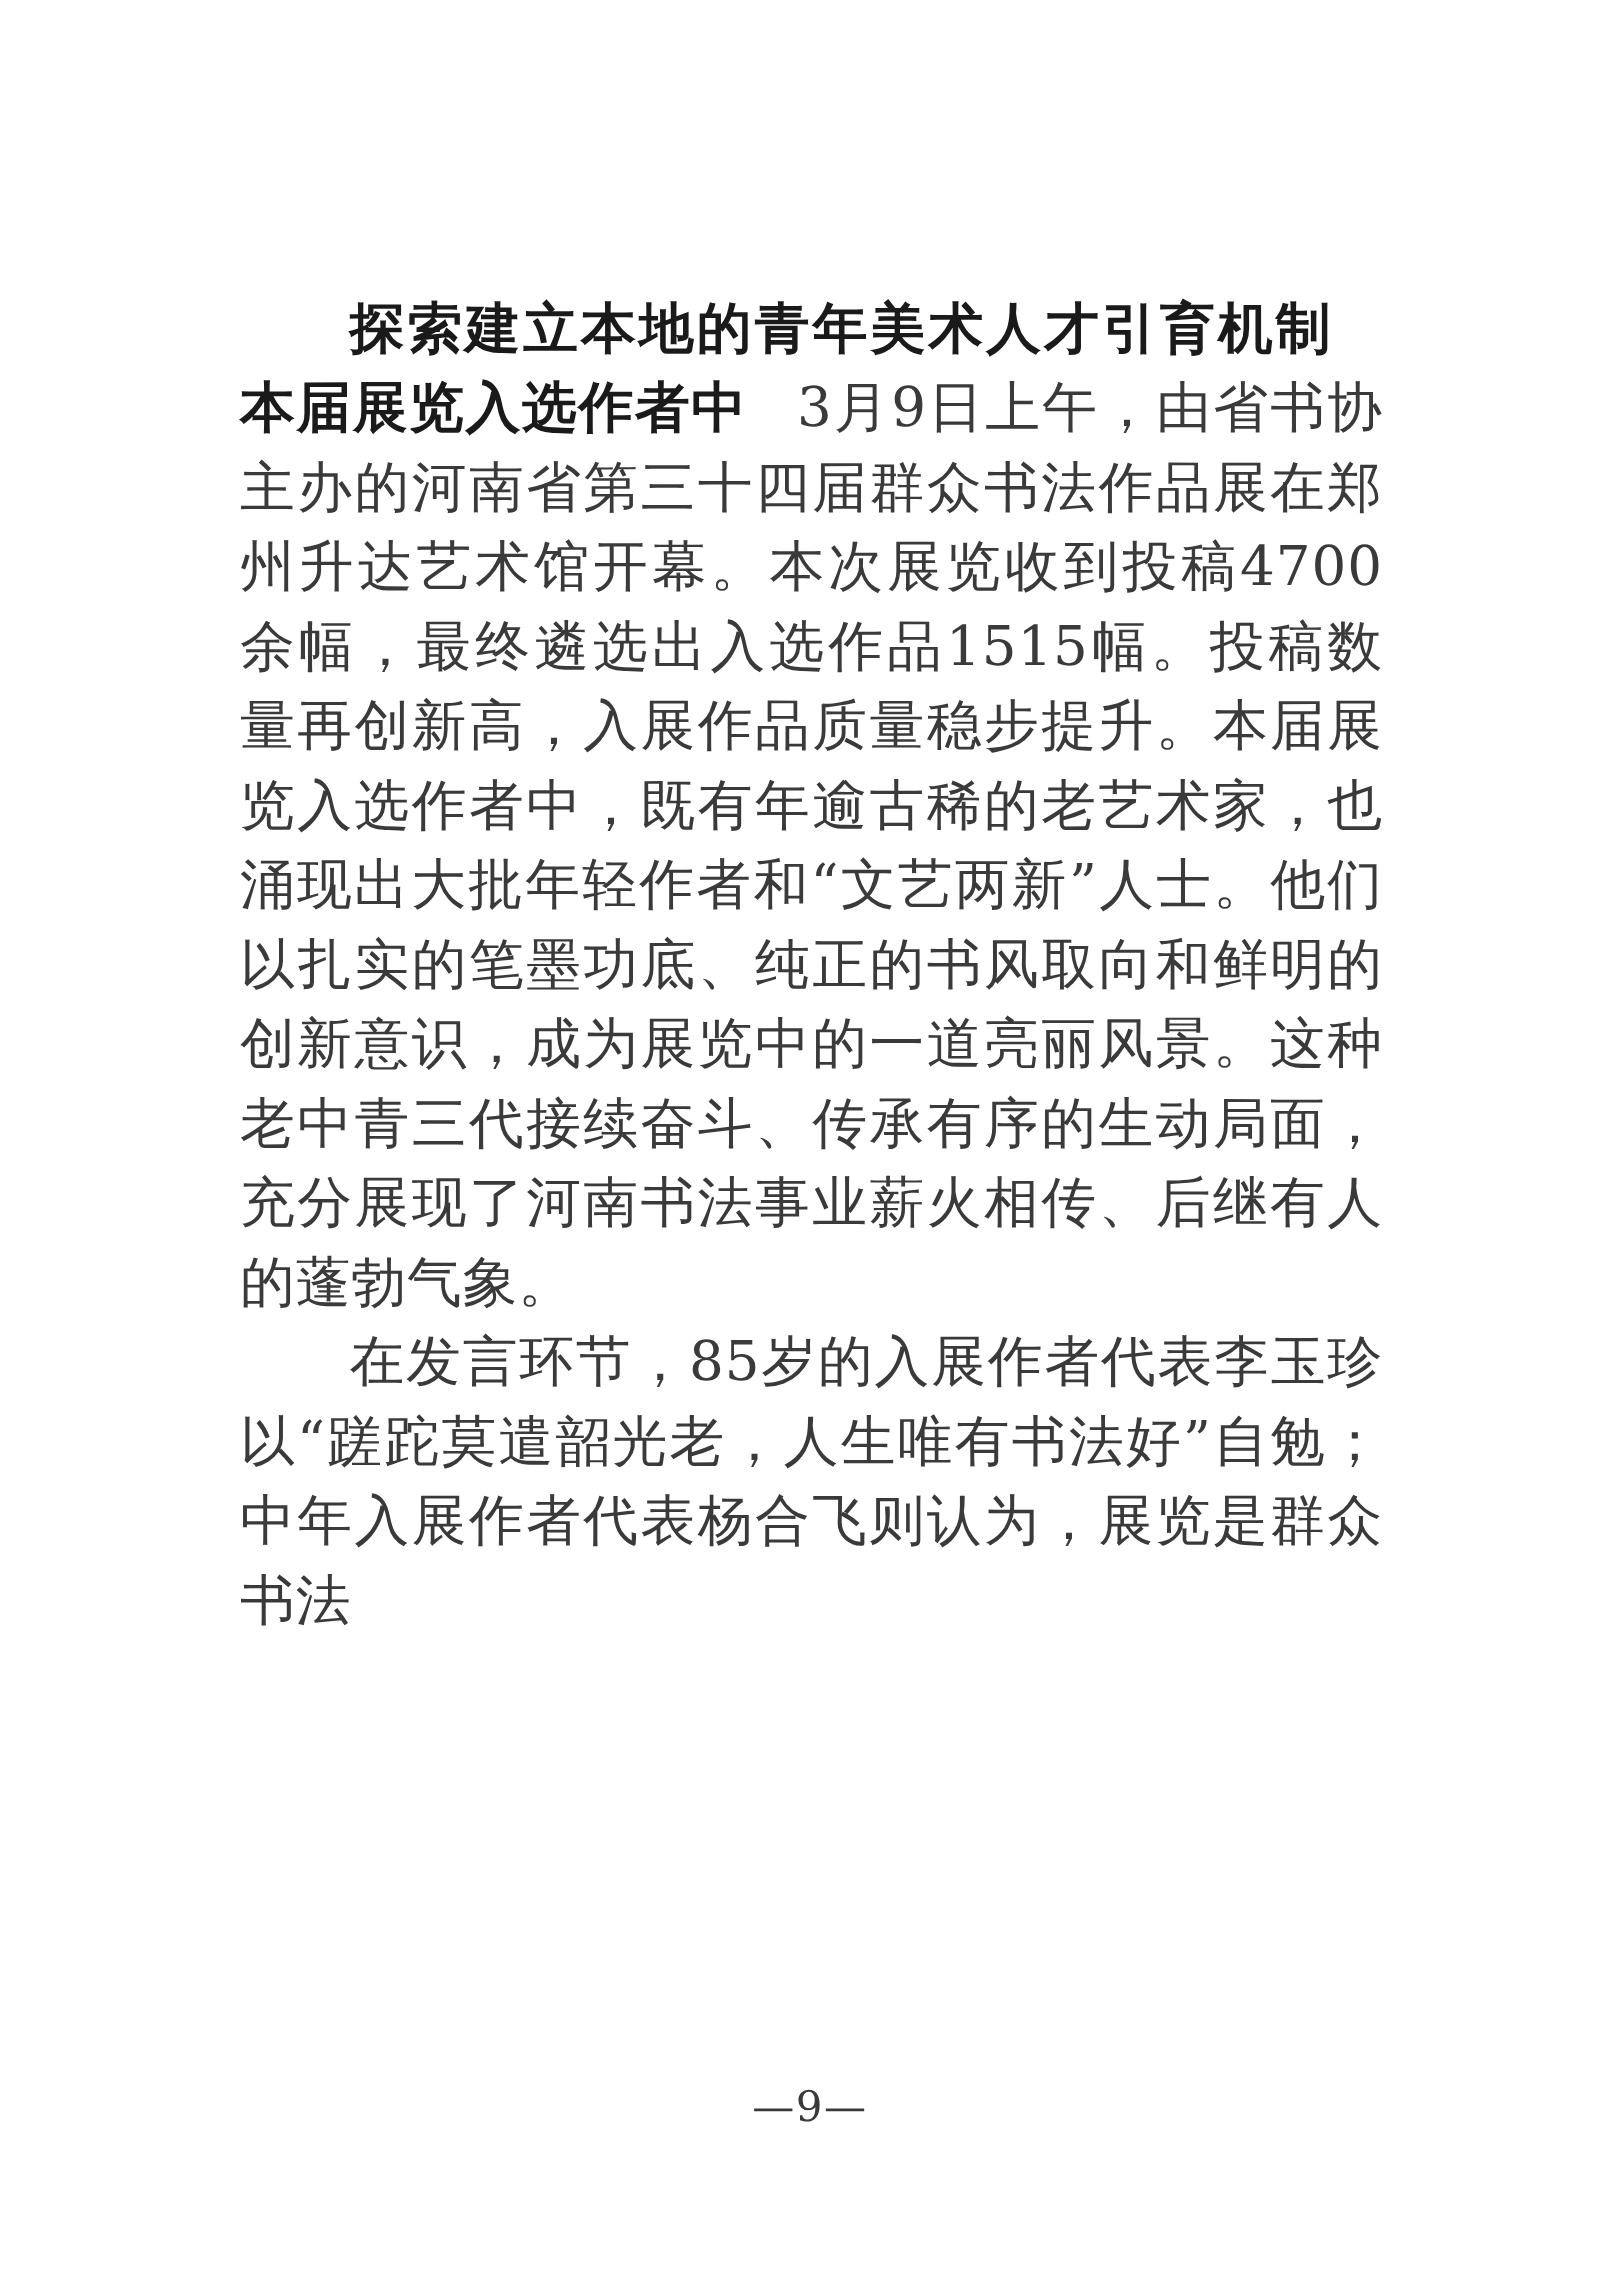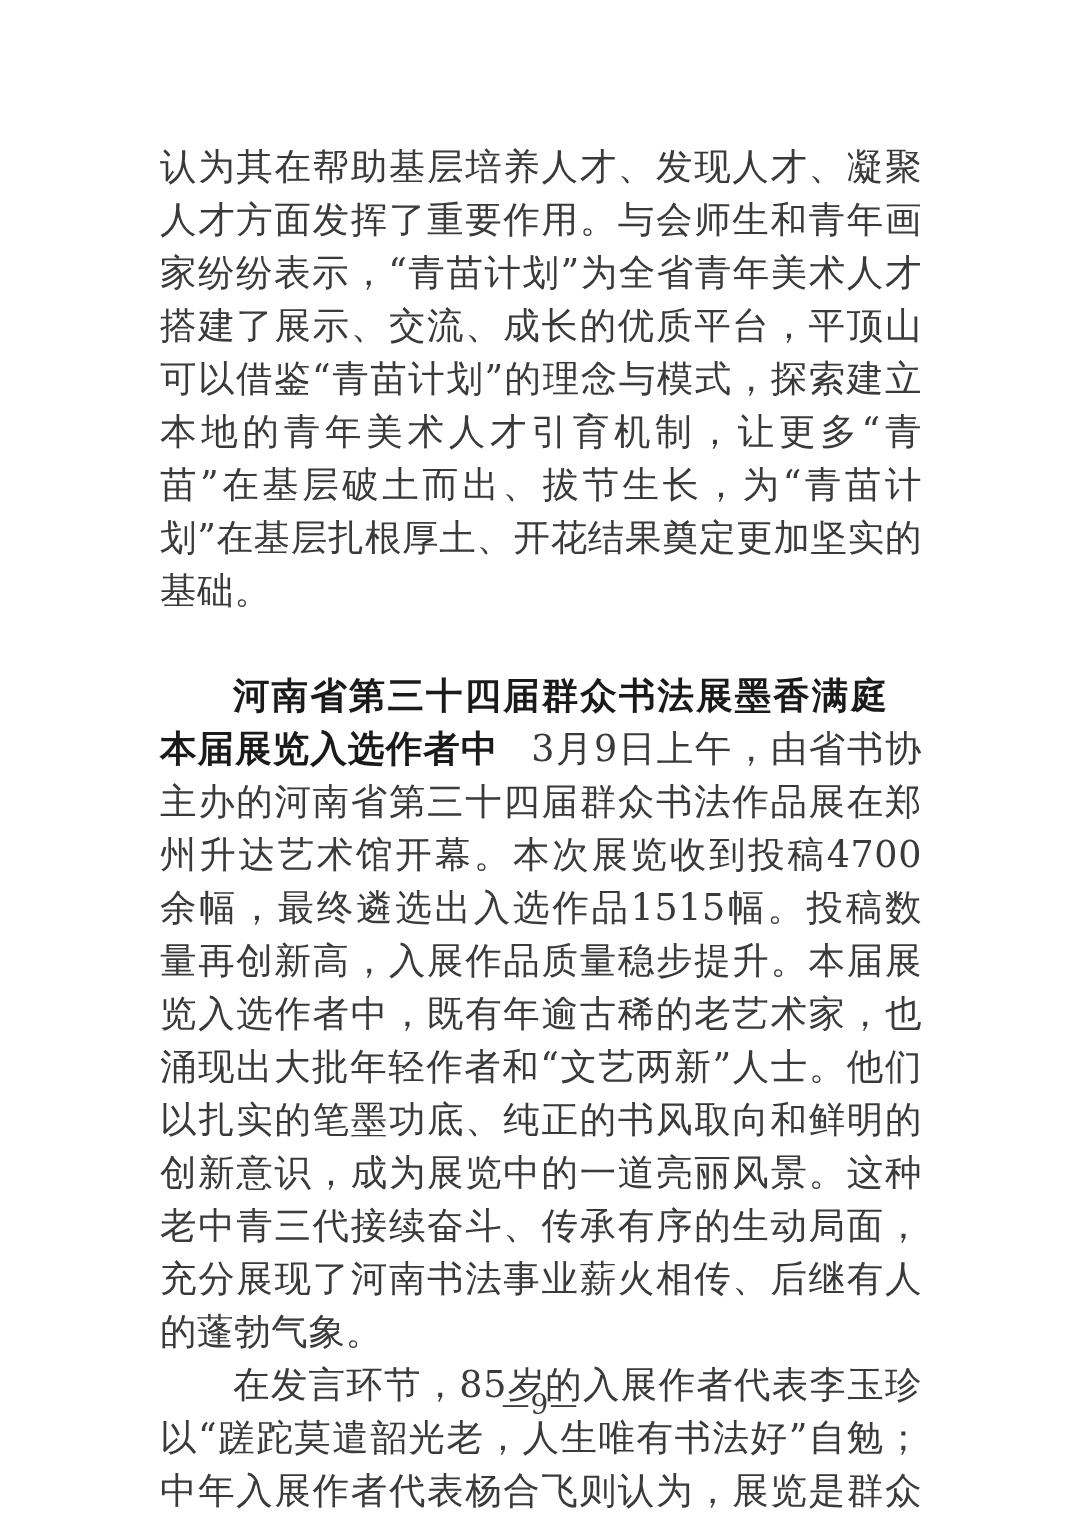--- a/index.html
+++ b/index.html
@@ -65,28 +65,25 @@
     letter-spacing: 1px;
   }
 </style>
 </head>
 <body>
 
 <div class="page">
 
   <div class="content">
 
-    <p class="para">
-      <span>认为其在帮助基层培养人才、发现人才、凝聚人才方面发挥了重要作用。与会师生和青年画家纷纷表示，“青苗计划”为全省青年美术人才搭建了展示、交流、成长的优质平台，平顶山可以借鉴“青苗计划”的理念与模式，探索建立本地的青年美术人才引育机制，让更多“青苗”在基层破土而出、拔节生长，为“青苗计划”在基层扎根厚土、开花结果奠定更加坚实的基础。</span>
-    </p>
 
     <div class="gap"></div>
 
     <p class="para indent">
-      <span class="heading-run">河南省第三十四届群众书法展墨香满庭</span><span class="sp"></span><span class="heading-run">本届展览入选作者中</span><span class="sp"></span><span>3月9日上午，由省书协主办的河南省第三十四届群众书法作品展在郑州升达艺术馆开幕。本次展览收到投稿4700余幅，最终遴选出入选作品1515幅。投稿数量再创新高，入展作品质量稳步提升。本届展览入选作者中，既有年逾古稀的老艺术家，也涌现出大批年轻作者和“文艺两新”人士。他们以扎实的笔墨功底、纯正的书风取向和鲜明的创新意识，成为展览中的一道亮丽风景。这种老中青三代接续奋斗、传承有序的生动局面，充分展现了河南书法事业薪火相传、后继有人的蓬勃气象。</span>
+      <span class="heading-run">探索建立本地的青年美术人才引育机制</span><span class="sp"></span><span class="heading-run">本届展览入选作者中</span><span class="sp"></span><span>3月9日上午，由省书协主办的河南省第三十四届群众书法作品展在郑州升达艺术馆开幕。本次展览收到投稿4700余幅，最终遴选出入选作品1515幅。投稿数量再创新高，入展作品质量稳步提升。本届展览入选作者中，既有年逾古稀的老艺术家，也涌现出大批年轻作者和“文艺两新”人士。他们以扎实的笔墨功底、纯正的书风取向和鲜明的创新意识，成为展览中的一道亮丽风景。这种老中青三代接续奋斗、传承有序的生动局面，充分展现了河南书法事业薪火相传、后继有人的蓬勃气象。</span>
     </p>
 
     <p class="para indent">
       <span>在发言环节，85岁的入展作者代表李玉珍以“蹉跎莫遣韶光老，人生唯有书法好”自勉；中年入展作者代表杨合飞则认为，展览是群众书法</span>
     </p>
 
   </div>
 
   <div class="footer">
     <span>—9—</span>

